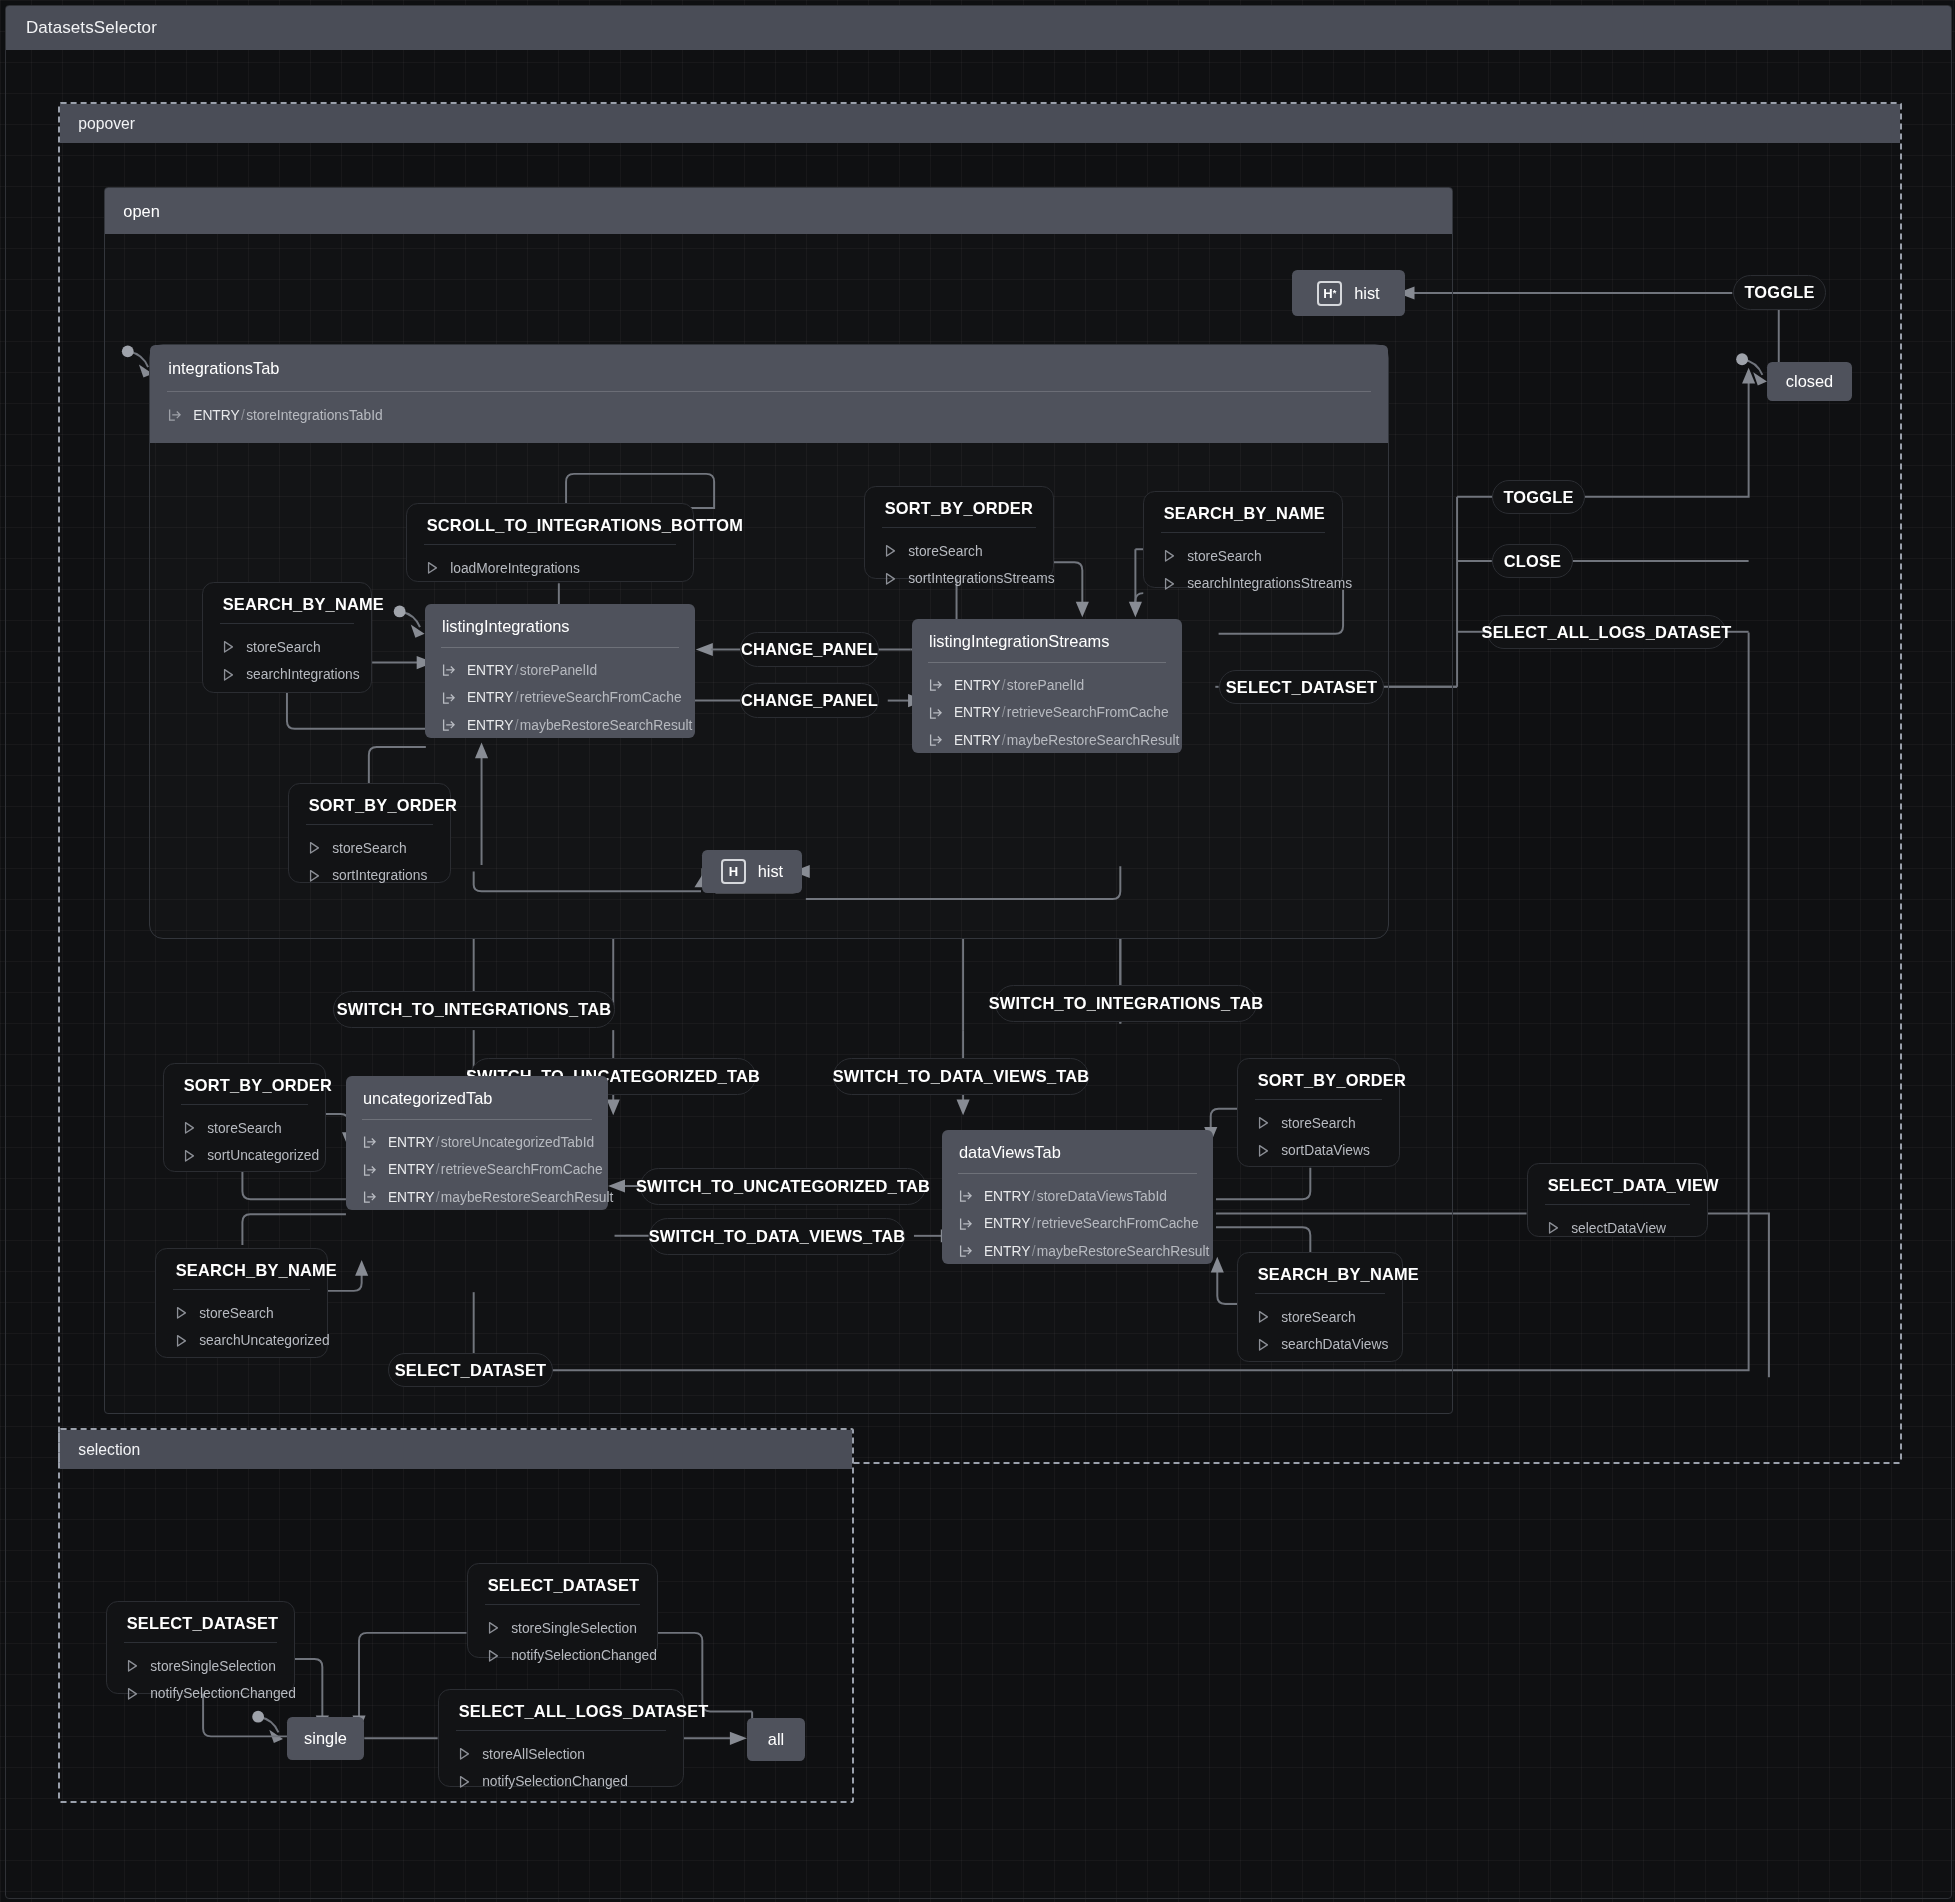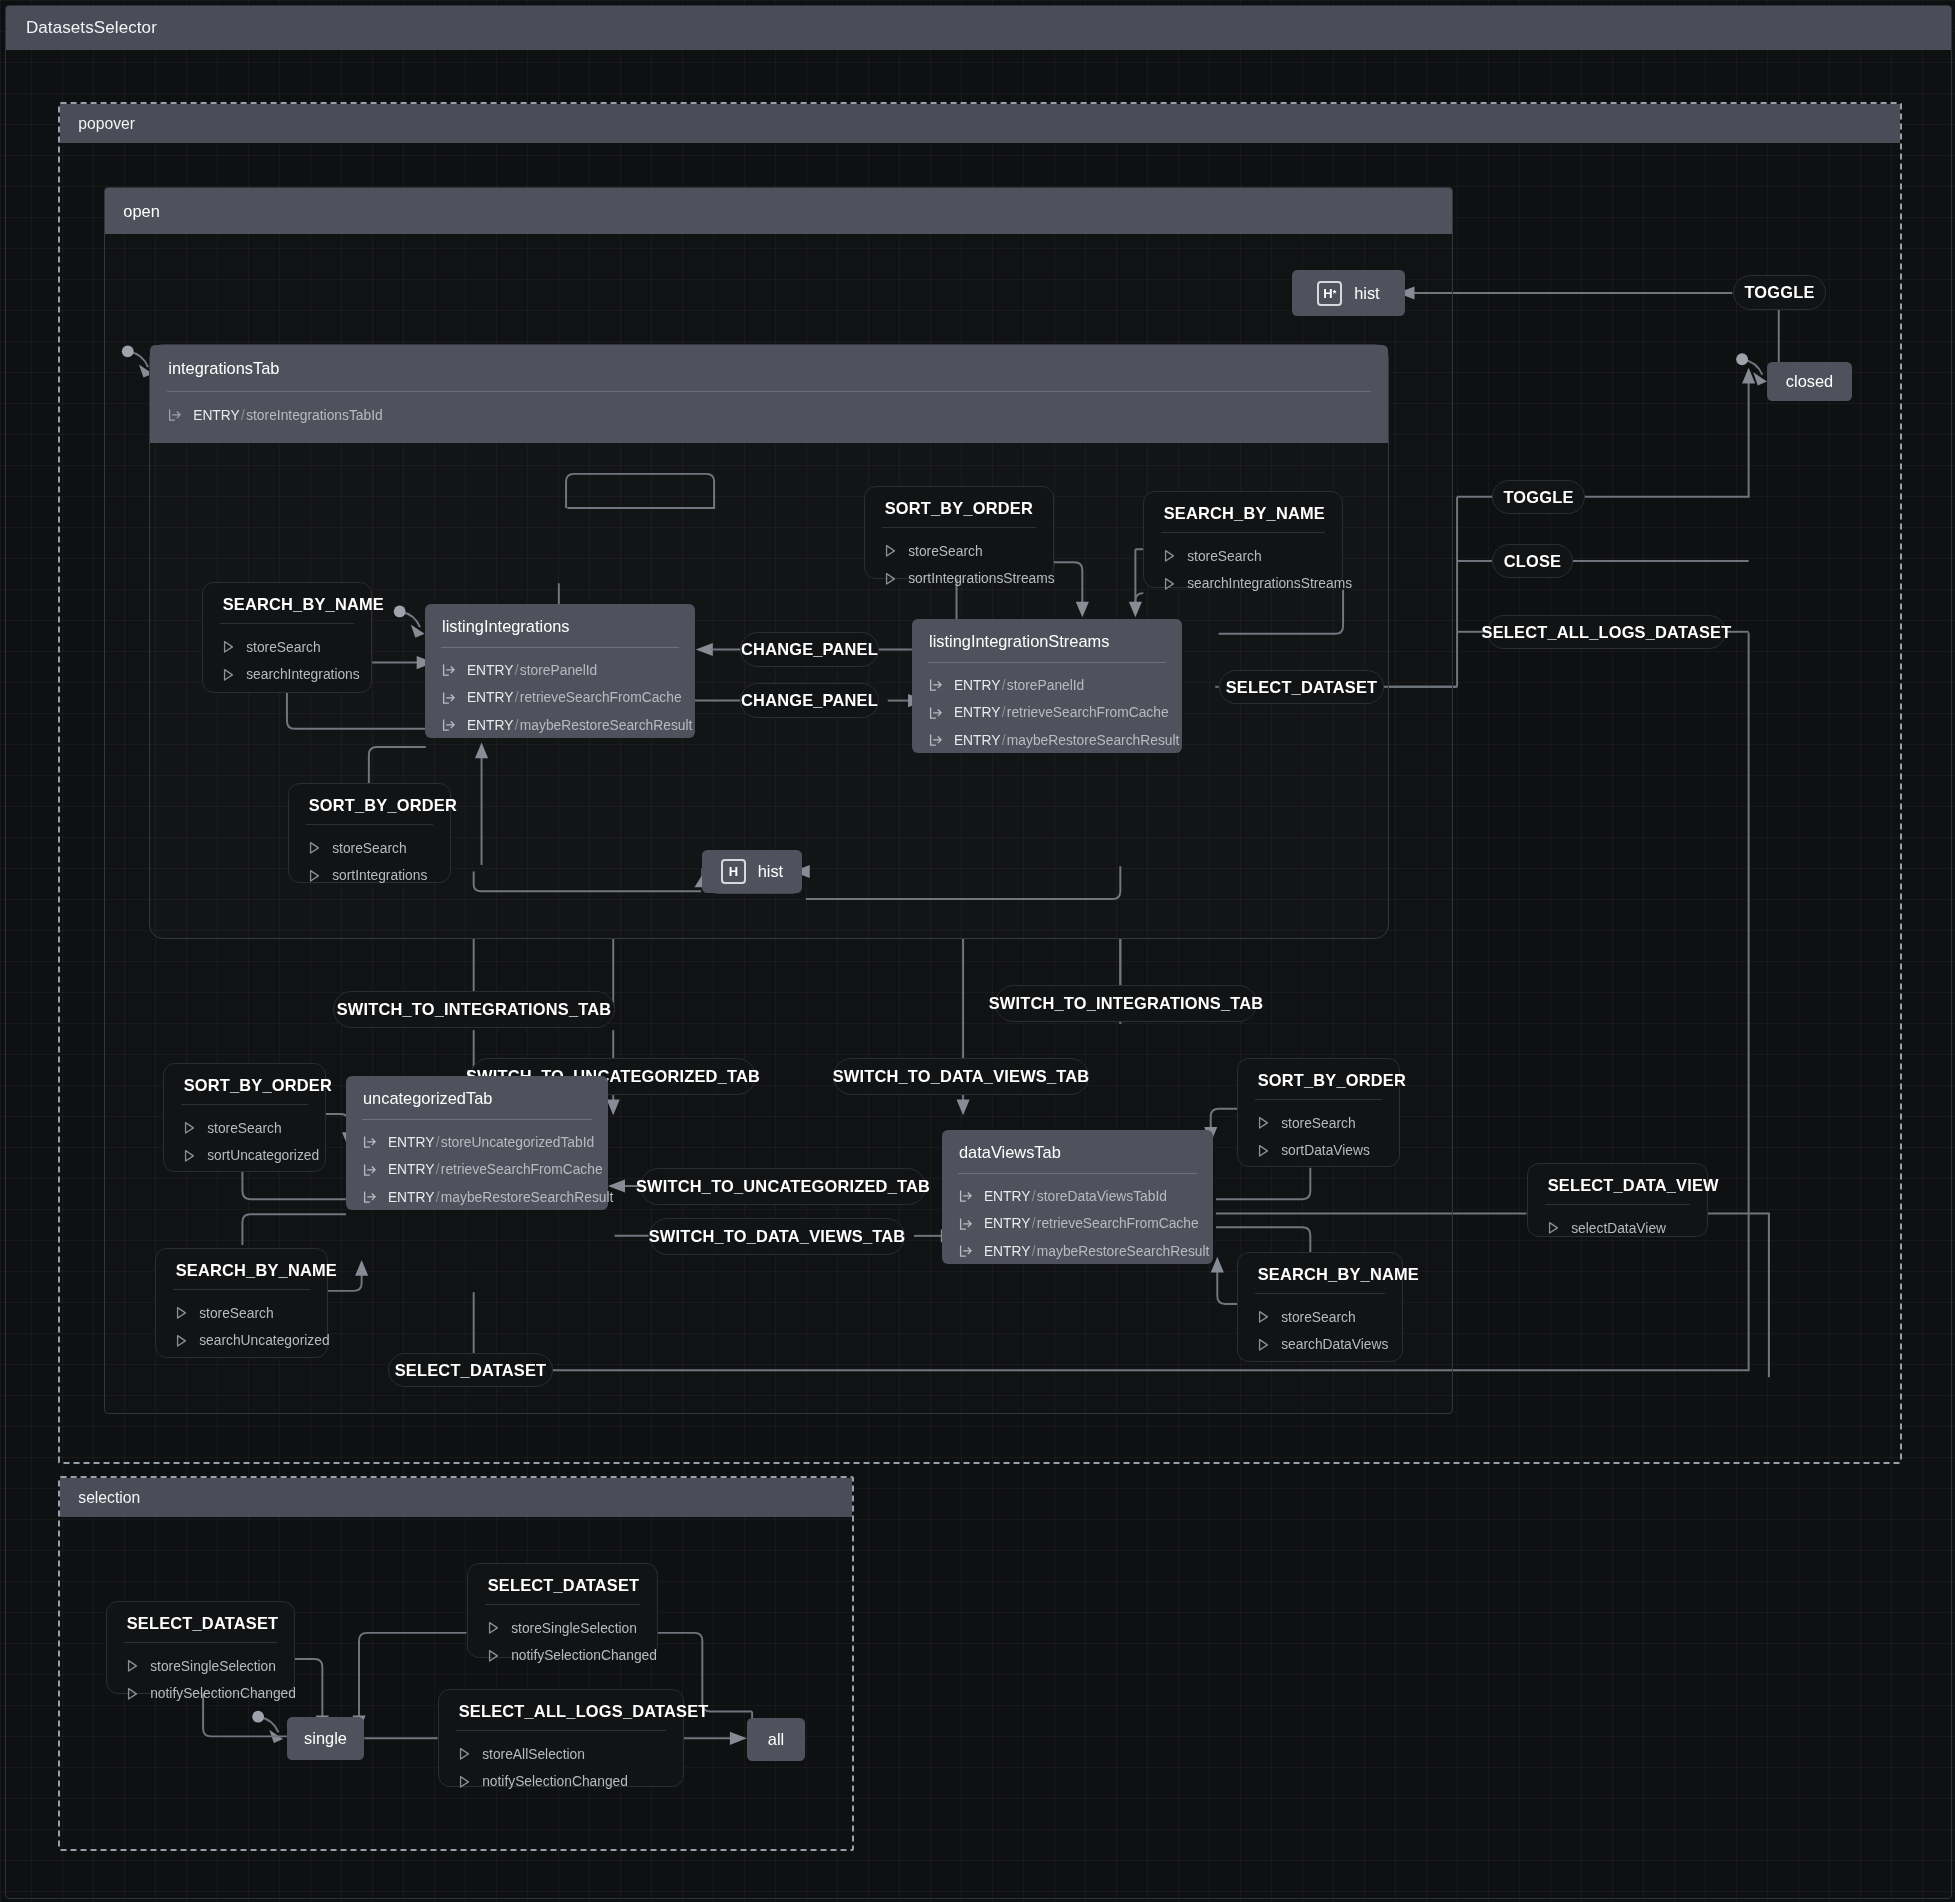--- a/index.html
+++ b/index.html
@@ -327,20 +327,32 @@
   </div>
 
   <div class="event pill" style="left:1492px;top:544px;width:81px;height:34px;">
     <span class="e-title">CLOSE</span>
   </div>
 
   <div class="event pill" style="left:1487px;top:615px;width:239px;height:34px;">
     <span class="e-title">SELECT_ALL_LOGS_DATASET</span>
   </div>
 
+  <div class="event" style="left:406px;top:503px;width:288px;height:79px;">
+    <div class="e-title">SCROLL_TO_INTEGRATIONS_BOTTOM</div>
+    <div class="e-div"></div>
+    <div class="e-actions">
+      <div class="act">
+        <svg class="glyph" viewBox="0 0 24 24">
+          <polygon points="7,4 19,12 7,20" fill="none" stroke="#8c8f96" stroke-width="2" stroke-linejoin="round"></polygon>
+        </svg>
+        <span class="txt">loadMoreIntegrations</span>
+      </div>
+    </div>
+  </div>
 
   <div class="event" style="left:202px;top:582px;width:170px;height:111px;">
     <div class="e-title">SEARCH_BY_NAME</div>
     <div class="e-div"></div>
     <div class="e-actions">
       <div class="act">
         <svg class="glyph" viewBox="0 0 24 24">
             <polygon points="7,4 19,12 7,20" fill="none" stroke="#8c8f96" stroke-width="2" stroke-linejoin="round"></polygon>
           </svg>
         <span class="txt">storeSearch</span>
@@ -652,21 +664,21 @@
           </svg>
         <span class="txt">selectDataView</span>
       </div>
     </div>
   </div>
 
   <div class="event pill" style="left:388px;top:1353px;width:165px;height:34px;">
     <span class="e-title">SELECT_DATASET</span>
   </div>
 
-  <div class="region" style="left:58px;top:1476px;width:792px;height:371px;">
+  <div class="region" style="left:58px;top:1428px;width:792px;height:371px;">
     <div class="r-header">selection</div>
   </div>
 
   <div class="event" style="left:106px;top:1601px;width:189px;height:93px;">
     <div class="e-title">SELECT_DATASET</div>
     <div class="e-div"></div>
     <div class="e-actions">
       <div class="act">
         <svg class="glyph" viewBox="0 0 24 24">
             <polygon points="7,4 19,12 7,20" fill="none" stroke="#8c8f96" stroke-width="2" stroke-linejoin="round"></polygon>

